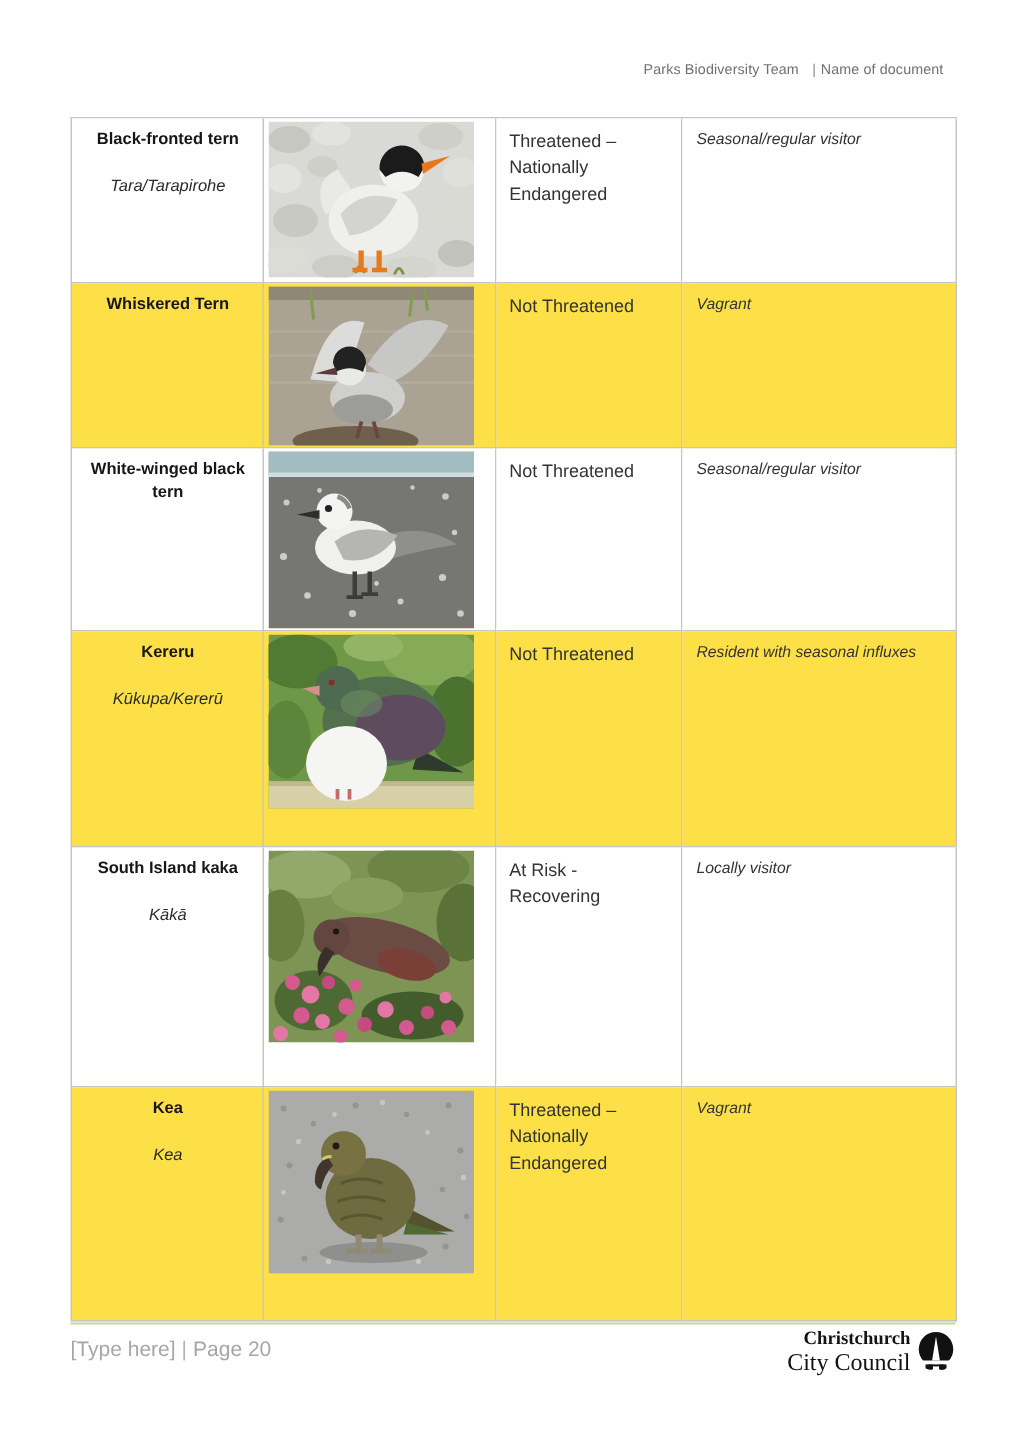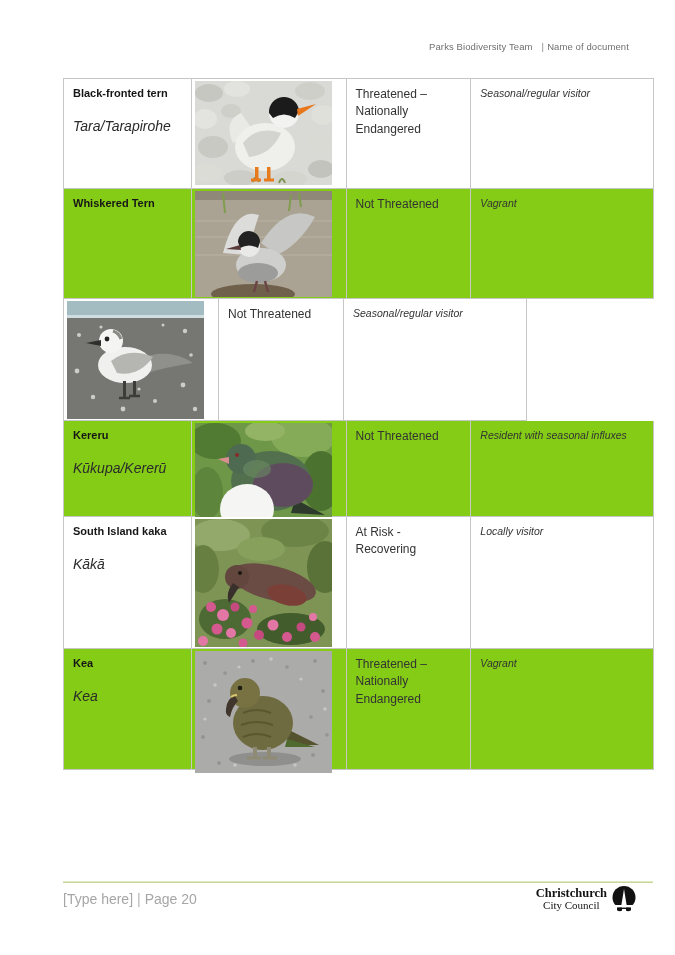--- a/index.html
+++ b/index.html
@@ -1,46 +1,46 @@
 <!DOCTYPE html>
 <html><head>
 <meta charset="utf-8">
 <style>
   * { margin:0; padding:0; box-sizing:border-box; }
   html,body { background:#ffffff; }
   body { width:675px; height:955px; font-family:"Liberation Sans","DejaVu Sans",sans-serif; position:relative; overflow:hidden; }
 
-  .page { position:absolute; inset:0; background:#fff;margin-left:16px; }
+  .page { position:absolute; inset:0; background:#fff; }
 
   
   .doc-header { position:absolute; top:41px; right:46px; font-size:9.5px; color:#6f6f6f; letter-spacing:.1px; }
   .doc-header .sep { margin:0 3px 0 9px; color:#8a8a8a; }
 
   
   .bird-table { position:absolute; left:47px; top:78px; width:591px; border-top:1px solid #c6c6c6; border-left:1px solid #c6c6c6; }
   .t-row { display:flex; }
   .cell { border-right:1px solid #c6c6c6; border-bottom:1px solid #c6c6c6; background:#fff; }
-  .t-row.alt .cell { background:#84cc16; }
-  .c-name   { width:128px; padding:7px 8px 0 9px; }
+  .t-row.alt .cell { background:#fde047; }
+  .c-name   { width:128px; padding:7px 8px 0 9px;text-align:center; }
   .c-photo  { width:155px; padding:2px 0 0 3px; }
   .c-threat { width:125px; padding:7px 8px 0 9px; font-size:12px; color:#333; line-height:1.45; }
   .c-res    { width:183px; padding:7px 8px 0 9px; font-size:10.5px; color:#333; line-height:1.45;font-style:italic; }
-  .r1 .cell{height:110px}.r2 .cell{height:110px}.r3 .cell{height:122px}.r4 .cell{height:96px}.r5 .cell{height:132px}.r6 .cell{height:121px}
+  .r1 .cell{height:110px}.r2 .cell{height:110px}.r3 .cell{height:122px}.r4 .cell{height:144px}.r5 .cell{height:160px}.r6 .cell{height:156px}
   .bird-name { font-weight:bold; font-size:11px; color:#161616; line-height:1.35; }
-  .maori-name { font-style:italic; font-size:14px; color:#2b2b2b; margin-top:16px; line-height:1.3; }
+  .maori-name { font-style:italic; font-size:11px; color:#2b2b2b; margin-top:16px; line-height:1.3; }
   .photo { display:block; }
 
   
   .footer-rule { position:absolute; left:47px; top:881px; width:590px; height:2px; background:#c6d99a; border-top:1px solid #dde9bf; }
   .footer-left { position:absolute; left:47px; top:891px; font-size:14px; color:#a6a6a6; }
   .footer-left .sep { margin:0 4px; color:#b3b3b3; }
   .ccc-logo { position:absolute; right:38px; top:886px; display:flex; align-items:center; gap:4px; }
-  .ccc-text { text-align:center; font-family:"Liberation Serif","DejaVu Serif",serif; color:#121212; line-height:1.08; }
+  .ccc-text { text-align:right; font-family:"Liberation Serif","DejaVu Serif",serif; color:#121212; line-height:1.08; }
   .ccc-line1 { font-weight:bold; font-size:12.5px; }
-  .ccc-line2 { font-size:11px; }
+  .ccc-line2 { font-size:16px; }
 </style>
 </head>
 <body>
 
 <div class="page">
 
   <div class="doc-header"><span>Parks Biodiversity Team</span><span class="sep">|</span><span>Name of document</span></div>
 
   <div class="bird-table">
 
@@ -100,20 +100,24 @@
           <path d="M43,51 A11,11 0 0 1 65,51 L63,57 Q54,52 45,57 Z" fill="#222222"></path>
           <polygon points="45,54 31,58 46,59" fill="#5a3b3b"></polygon>
           <path d="M62,90 L59,101 M70,90 L73,101" stroke="#6b4545" stroke-width="2.5"></path>
         </svg>
       </div>
       <div class="cell c-threat">Not Threatened</div>
       <div class="cell c-res">Vagrant</div>
     </div>
 
     <div class="t-row r3">
+      <div class="cell c-name">
+        <div class="bird-name">White-winged black tern</div>
+        <div class="maori-name"></div>
+      </div>
       <div class="cell c-photo">
         <svg class="photo" width="137" height="118" viewBox="0 0 137 118">
           <rect width="137" height="118" fill="#767672"></rect>
           <rect width="137" height="15" fill="#a3bcc2"></rect>
           <rect y="14" width="137" height="3" fill="#cfdde0"></rect>
           <g fill="#e9e9e5" opacity="0.75">
             <circle cx="12" cy="34" r="2"></circle>
               <circle cx="34" cy="26" r="1.6"></circle>
               <circle cx="118" cy="30" r="2.2"></circle>
               <circle cx="96" cy="24" r="1.5"></circle>

